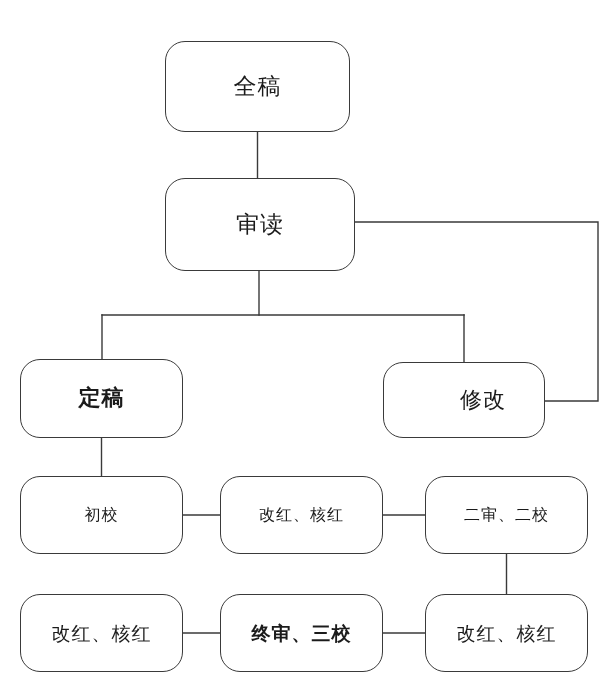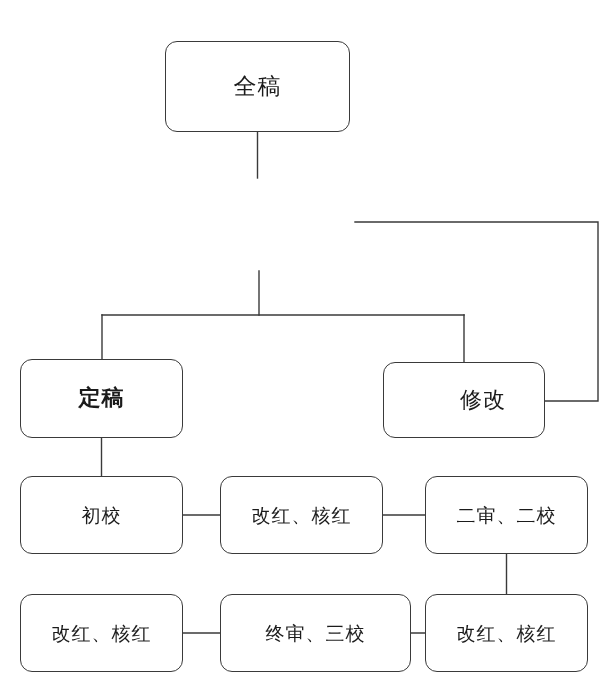--- a/index.html
+++ b/index.html
@@ -28,37 +28,37 @@
     top: 0;
     width: 608px;
     height: 690px;
     pointer-events: none;
   }
   .node {
     position: absolute;
     box-sizing: border-box;
     background: #ffffff;
     border: 1.3px solid #3a3a3a;
-    border-radius: 12px;
+    border-radius: 20px;
     display: flex;
     align-items: center;
     justify-content: center;
     z-index: 2;
   }
   .node-label {
     color: #1b1b1b;
     line-height: 1.1;
     white-space: nowrap;
     letter-spacing: 1px;
     text-align: center;
   }
   .lvl-1 .node-label { font-size: 23px; }
   .lvl-2 .node-label { font-size: 23px; }
   .lvl-3 .node-label { font-size: 22px; }
-  .lvl-4 .node-label { font-size: 19px; }
+  .lvl-4 .node-label { font-size: 16px; }
   .lvl-5 .node-label { font-size: 19px; }
 </style>
 </head>
 <body>
 
 <div id="chart-root">
 
   <svg id="edge-layer" viewBox="0 0 608 690" width="608" height="690" xmlns="http://www.w3.org/2000/svg">
     <g fill="none" stroke="#3a3a3a" stroke-width="1.4" stroke-linecap="square">
 
@@ -82,20 +82,23 @@
       <path d="M 425 633 L 383 633"></path>
 
       <path d="M 220 633 L 183 633"></path>
     </g>
   </svg>
 
   <div class="node lvl-1" style="left:165px; top:41px; width:185px; height:91px;">
     <span class="node-label">全稿</span>
   </div>
 
+  <div class="node lvl-2" style="left:165px; top:178px; width:190px; height:93px;">
+    <span class="node-label">审读</span>
+  </div>
 
   <div class="node lvl-3" style="left:20px; top:359px; width:163px; height:79px;font-weight:bold;">
     <span class="node-label">定稿</span>
   </div>
 
   <div class="node lvl-3" style="left:383px; top:362px; width:162px; height:76px;padding-left:38px;">
     <span class="node-label">修改</span>
   </div>
 
   <div class="node lvl-4" style="left:20px; top:476px; width:163px; height:78px;">
@@ -107,21 +110,21 @@
   </div>
 
   <div class="node lvl-4" style="left:425px; top:476px; width:163px; height:78px;">
     <span class="node-label">二审、二校</span>
   </div>
 
   <div class="node lvl-5" style="left:20px; top:594px; width:163px; height:78px;">
     <span class="node-label">改红、核红</span>
   </div>
 
-  <div class="node lvl-5" style="left:220px; top:594px; width:191px; height:78px;">
+  <div class="node lvl-5" style="left:220px; top:594px; width:163px; height:78px;font-weight:bold;">
     <span class="node-label">终审、三校</span>
   </div>
 
   <div class="node lvl-5" style="left:425px; top:594px; width:163px; height:78px;">
     <span class="node-label">改红、核红</span>
   </div>
 
 </div>
 
 </body></html>

